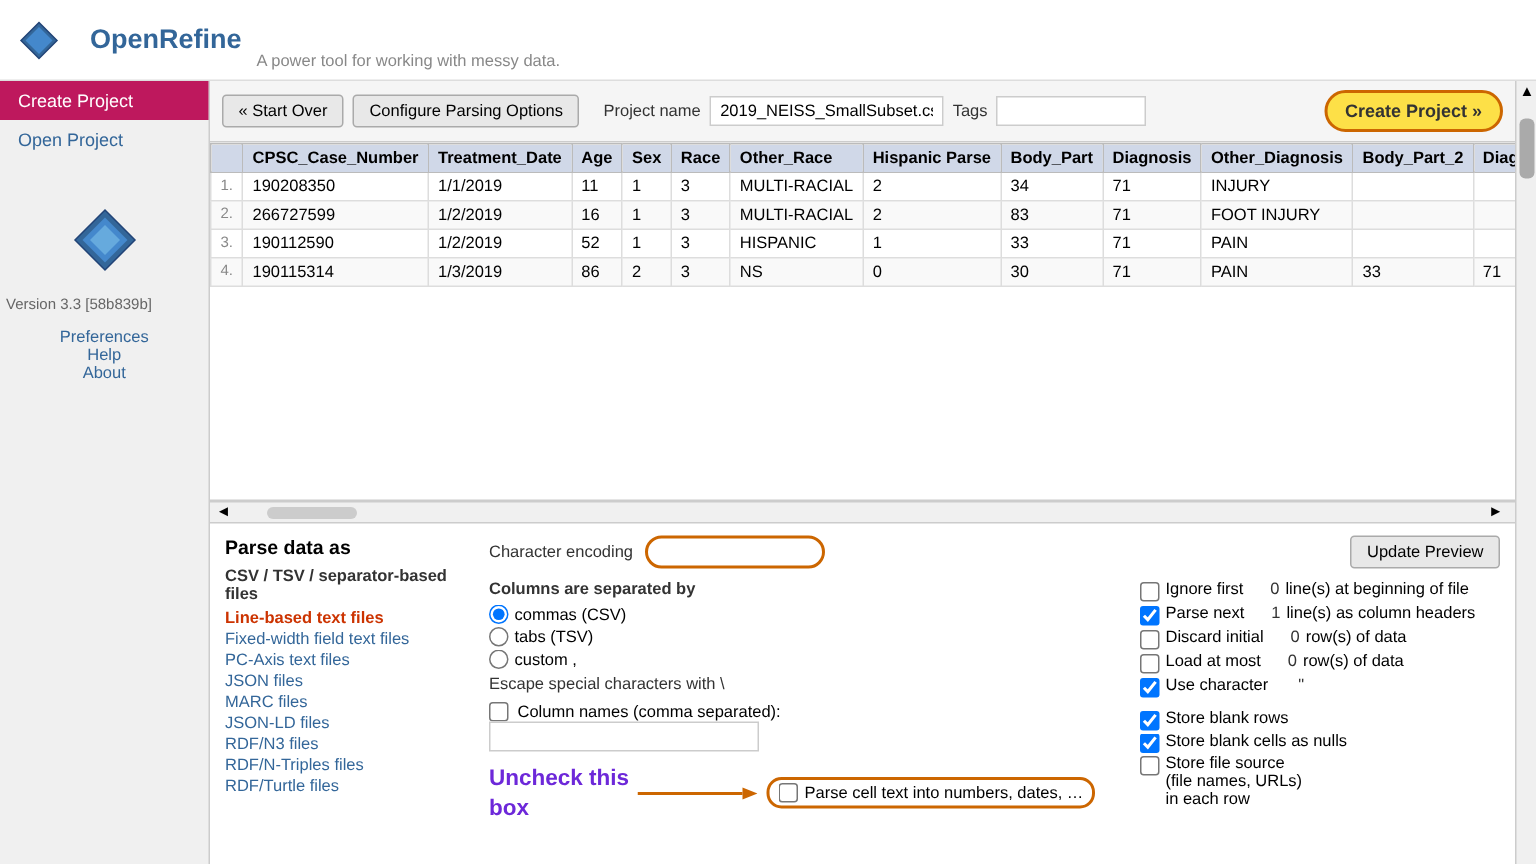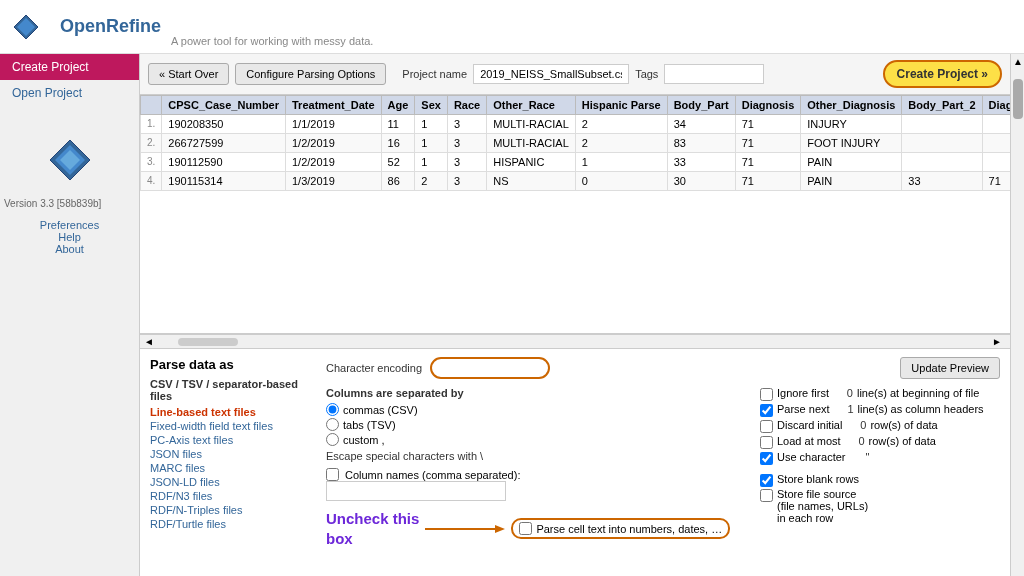--- a/index.html
+++ b/index.html
@@ -320,20 +320,24 @@
           <input type="checkbox" checked="" style="">
           <span>Use character</span>
           <span class="check-num">"</span>
         </div>
 
         <div class="store-checkbox-row" style="margin-top:8px;">
           <input type="checkbox" checked="" style="">
           <span>Store blank rows</span>
         </div>
         <div class="store-checkbox-row">
+          <input type="checkbox" checked="" style="">
+          <span>Store blank cells as nulls</span>
+        </div>
+        <div class="store-checkbox-row">
           <input type="checkbox" style="">
           <span style="white-space:pre-line;">Store file source
 (file names, URLs)
 in each row</span>
         </div>
       </div>
 
     </div>
   </div>
 

